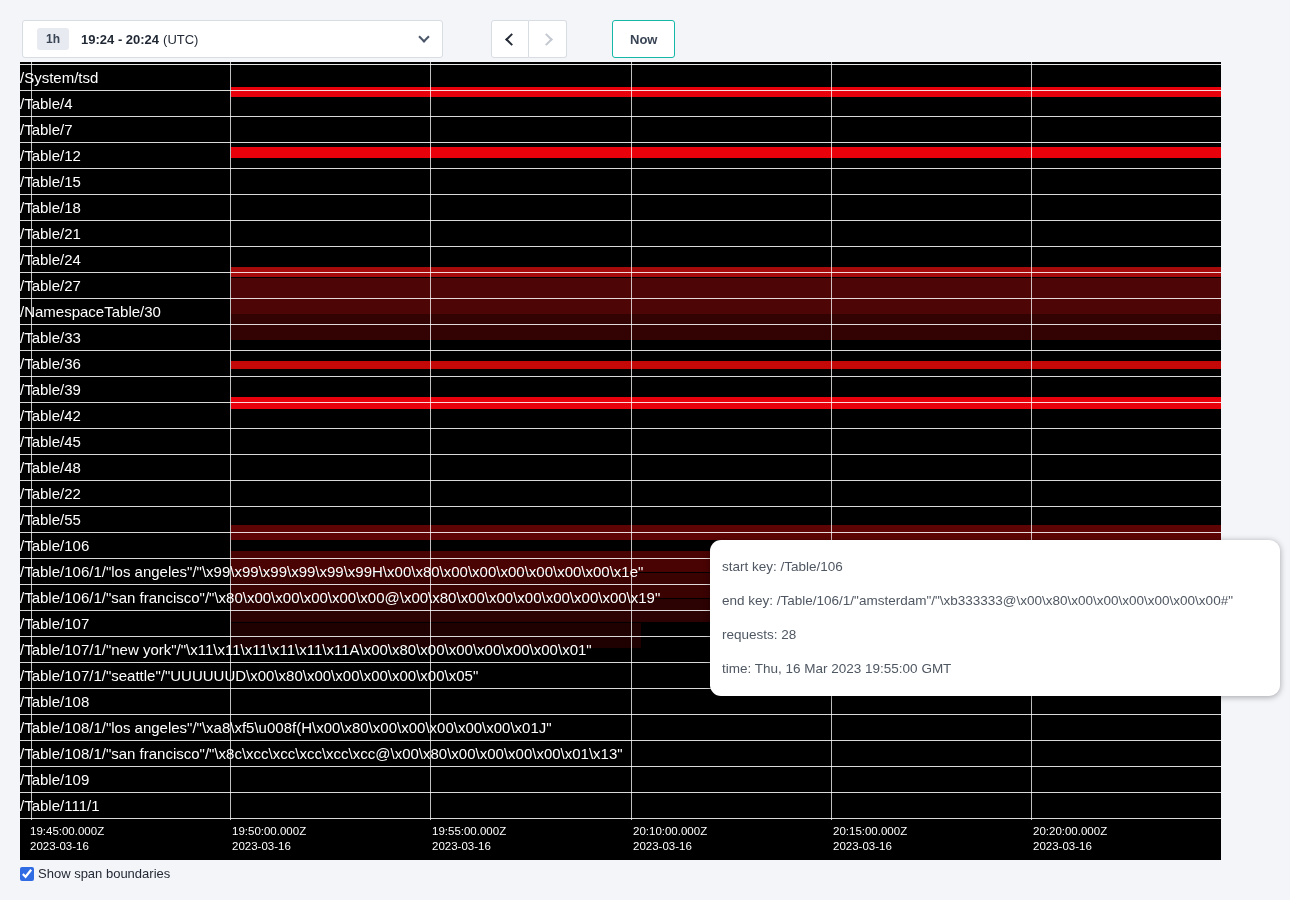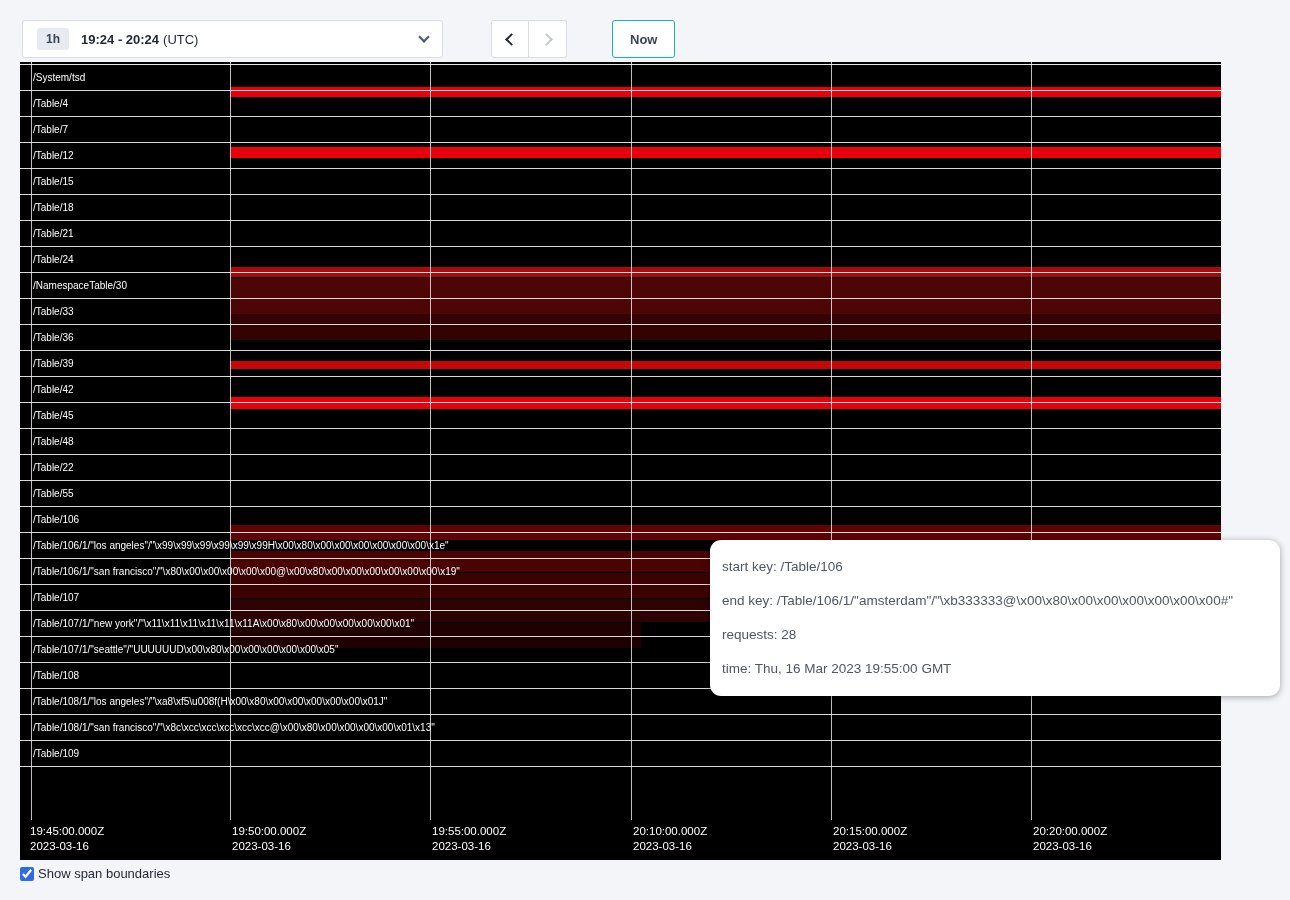--- a/index.html
+++ b/index.html
@@ -50,21 +50,21 @@
   .kv-canvas {
     position: absolute; left: 20px; top: 62px;
     width: 1201px; height: 798px; background: #000;
   }
   .kv-rows {
     position: absolute; left: 0; top: 2px; width: 100%;
     border-top: 1px solid rgba(255,255,255,0.9); z-index: 3;
   }
   .kv-row { height: 26px; border-bottom: 1px solid rgba(255,255,255,0.85); }
   .kv-row-label {
-    display: inline-block; padding-left: 13px; font-size: 10px;
+    display: inline-block; font-size: 15px;
     line-height: 25px; color: #ffffff; white-space: nowrap;
   }
   .kv-gridline {
     position: absolute; top: 0; width: 1px; height: 758px;
     background: rgba(255,255,255,0.75); z-index: 2;
   }
   .kv-band { position: absolute; z-index: 1; }
   .kv-tick {
     position: absolute; top: 762px; color: #ffffff;
     font-size: 11.5px; font-weight: normal; line-height: 15px; z-index: 3; white-space: nowrap;
@@ -112,39 +112,41 @@
   <div class="kv-canvas">
     <div class="kv-rows">
         <div class="kv-row"><span class="kv-row-label">/System/tsd</span></div>
         <div class="kv-row"><span class="kv-row-label">/Table/4</span></div>
         <div class="kv-row"><span class="kv-row-label">/Table/7</span></div>
         <div class="kv-row"><span class="kv-row-label">/Table/12</span></div>
         <div class="kv-row"><span class="kv-row-label">/Table/15</span></div>
         <div class="kv-row"><span class="kv-row-label">/Table/18</span></div>
         <div class="kv-row"><span class="kv-row-label">/Table/21</span></div>
         <div class="kv-row"><span class="kv-row-label">/Table/24</span></div>
+        <div class="kv-row"><span class="kv-row-label">/Table/27</span></div>
         <div class="kv-row"><span class="kv-row-label">/NamespaceTable/30</span></div>
         <div class="kv-row"><span class="kv-row-label">/Table/33</span></div>
         <div class="kv-row"><span class="kv-row-label">/Table/36</span></div>
         <div class="kv-row"><span class="kv-row-label">/Table/39</span></div>
         <div class="kv-row"><span class="kv-row-label">/Table/42</span></div>
         <div class="kv-row"><span class="kv-row-label">/Table/45</span></div>
         <div class="kv-row"><span class="kv-row-label">/Table/48</span></div>
         <div class="kv-row"><span class="kv-row-label">/Table/22</span></div>
         <div class="kv-row"><span class="kv-row-label">/Table/55</span></div>
         <div class="kv-row"><span class="kv-row-label">/Table/106</span></div>
         <div class="kv-row"><span class="kv-row-label">/Table/106/1/"los angeles"/"\x99\x99\x99\x99\x99\x99H\x00\x80\x00\x00\x00\x00\x00\x00\x1e"</span></div>
         <div class="kv-row"><span class="kv-row-label">/Table/106/1/"san francisco"/"\x80\x00\x00\x00\x00\x00@\x00\x80\x00\x00\x00\x00\x00\x00\x19"</span></div>
         <div class="kv-row"><span class="kv-row-label">/Table/107</span></div>
         <div class="kv-row"><span class="kv-row-label">/Table/107/1/"new york"/"\x11\x11\x11\x11\x11\x11A\x00\x80\x00\x00\x00\x00\x00\x01"</span></div>
         <div class="kv-row"><span class="kv-row-label">/Table/107/1/"seattle"/"UUUUUUD\x00\x80\x00\x00\x00\x00\x00\x05"</span></div>
         <div class="kv-row"><span class="kv-row-label">/Table/108</span></div>
         <div class="kv-row"><span class="kv-row-label">/Table/108/1/"los angeles"/"\xa8\xf5\u008f(H\x00\x80\x00\x00\x00\x00\x00\x01J"</span></div>
         <div class="kv-row"><span class="kv-row-label">/Table/108/1/"san francisco"/"\x8c\xcc\xcc\xcc\xcc\xcc@\x00\x80\x00\x00\x00\x00\x01\x13"</span></div>
         <div class="kv-row"><span class="kv-row-label">/Table/109</span></div>
+        <div class="kv-row"><span class="kv-row-label">/Table/111/1</span></div>
       </div>
   <div class="kv-band" style="left: 211px; top: 25px; width: 990px; height: 10px; background: rgb(232, 0, 11);"></div>
       <div class="kv-band" style="left: 211px; top: 85px; width: 990px; height: 11px; background: rgb(232, 0, 11);"></div>
       <div class="kv-band" style="left: 211px; top: 205px; width: 990px; height: 10px; background: rgb(166, 11, 11);"></div>
       <div class="kv-band" style="left: 211px; top: 216px; width: 990px; height: 36px; background: rgb(77, 5, 5);"></div>
       <div class="kv-band" style="left: 211px; top: 252px; width: 990px; height: 26px; background: rgb(51, 2, 2);"></div>
       <div class="kv-band" style="left: 211px; top: 299px; width: 990px; height: 8px; background: rgb(196, 8, 8);"></div>
       <div class="kv-band" style="left: 211px; top: 335px; width: 990px; height: 12px; background: rgb(232, 0, 11);"></div>
       <div class="kv-band" style="left: 211px; top: 463px; width: 990px; height: 15px; background: rgb(94, 4, 4);"></div>
       <div class="kv-band" style="left: 211px; top: 489px; width: 990px; height: 21px; background: rgb(74, 3, 3);"></div>

